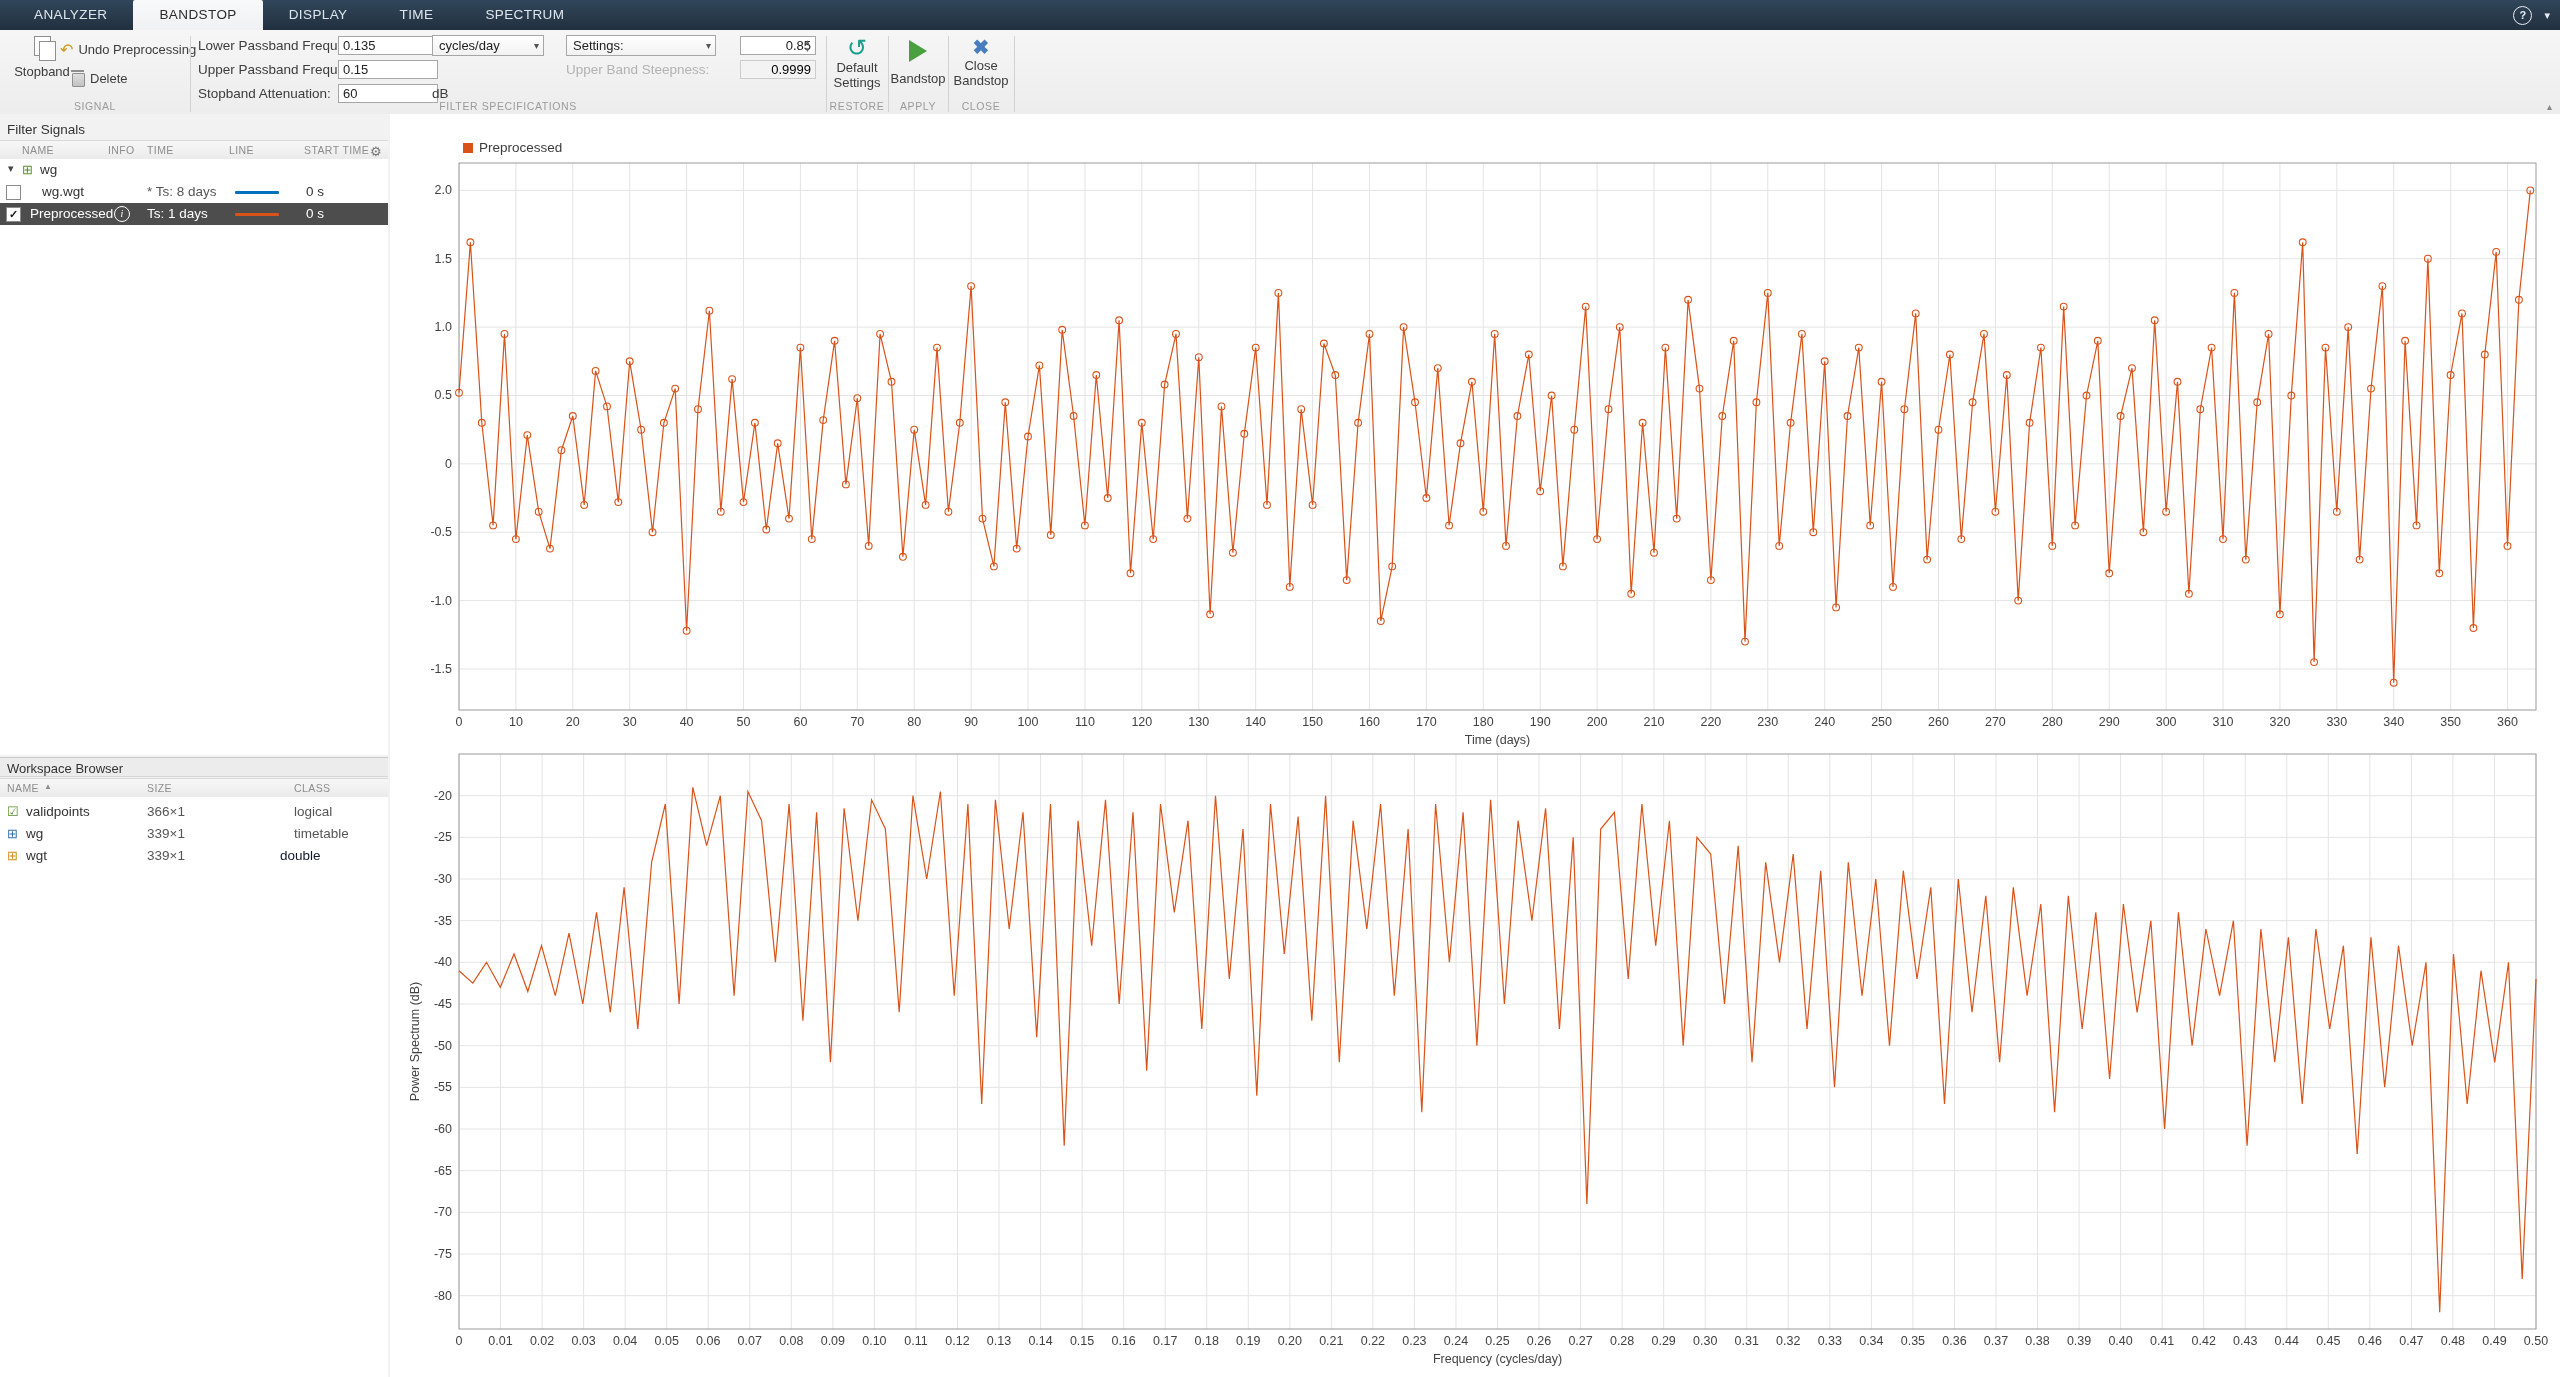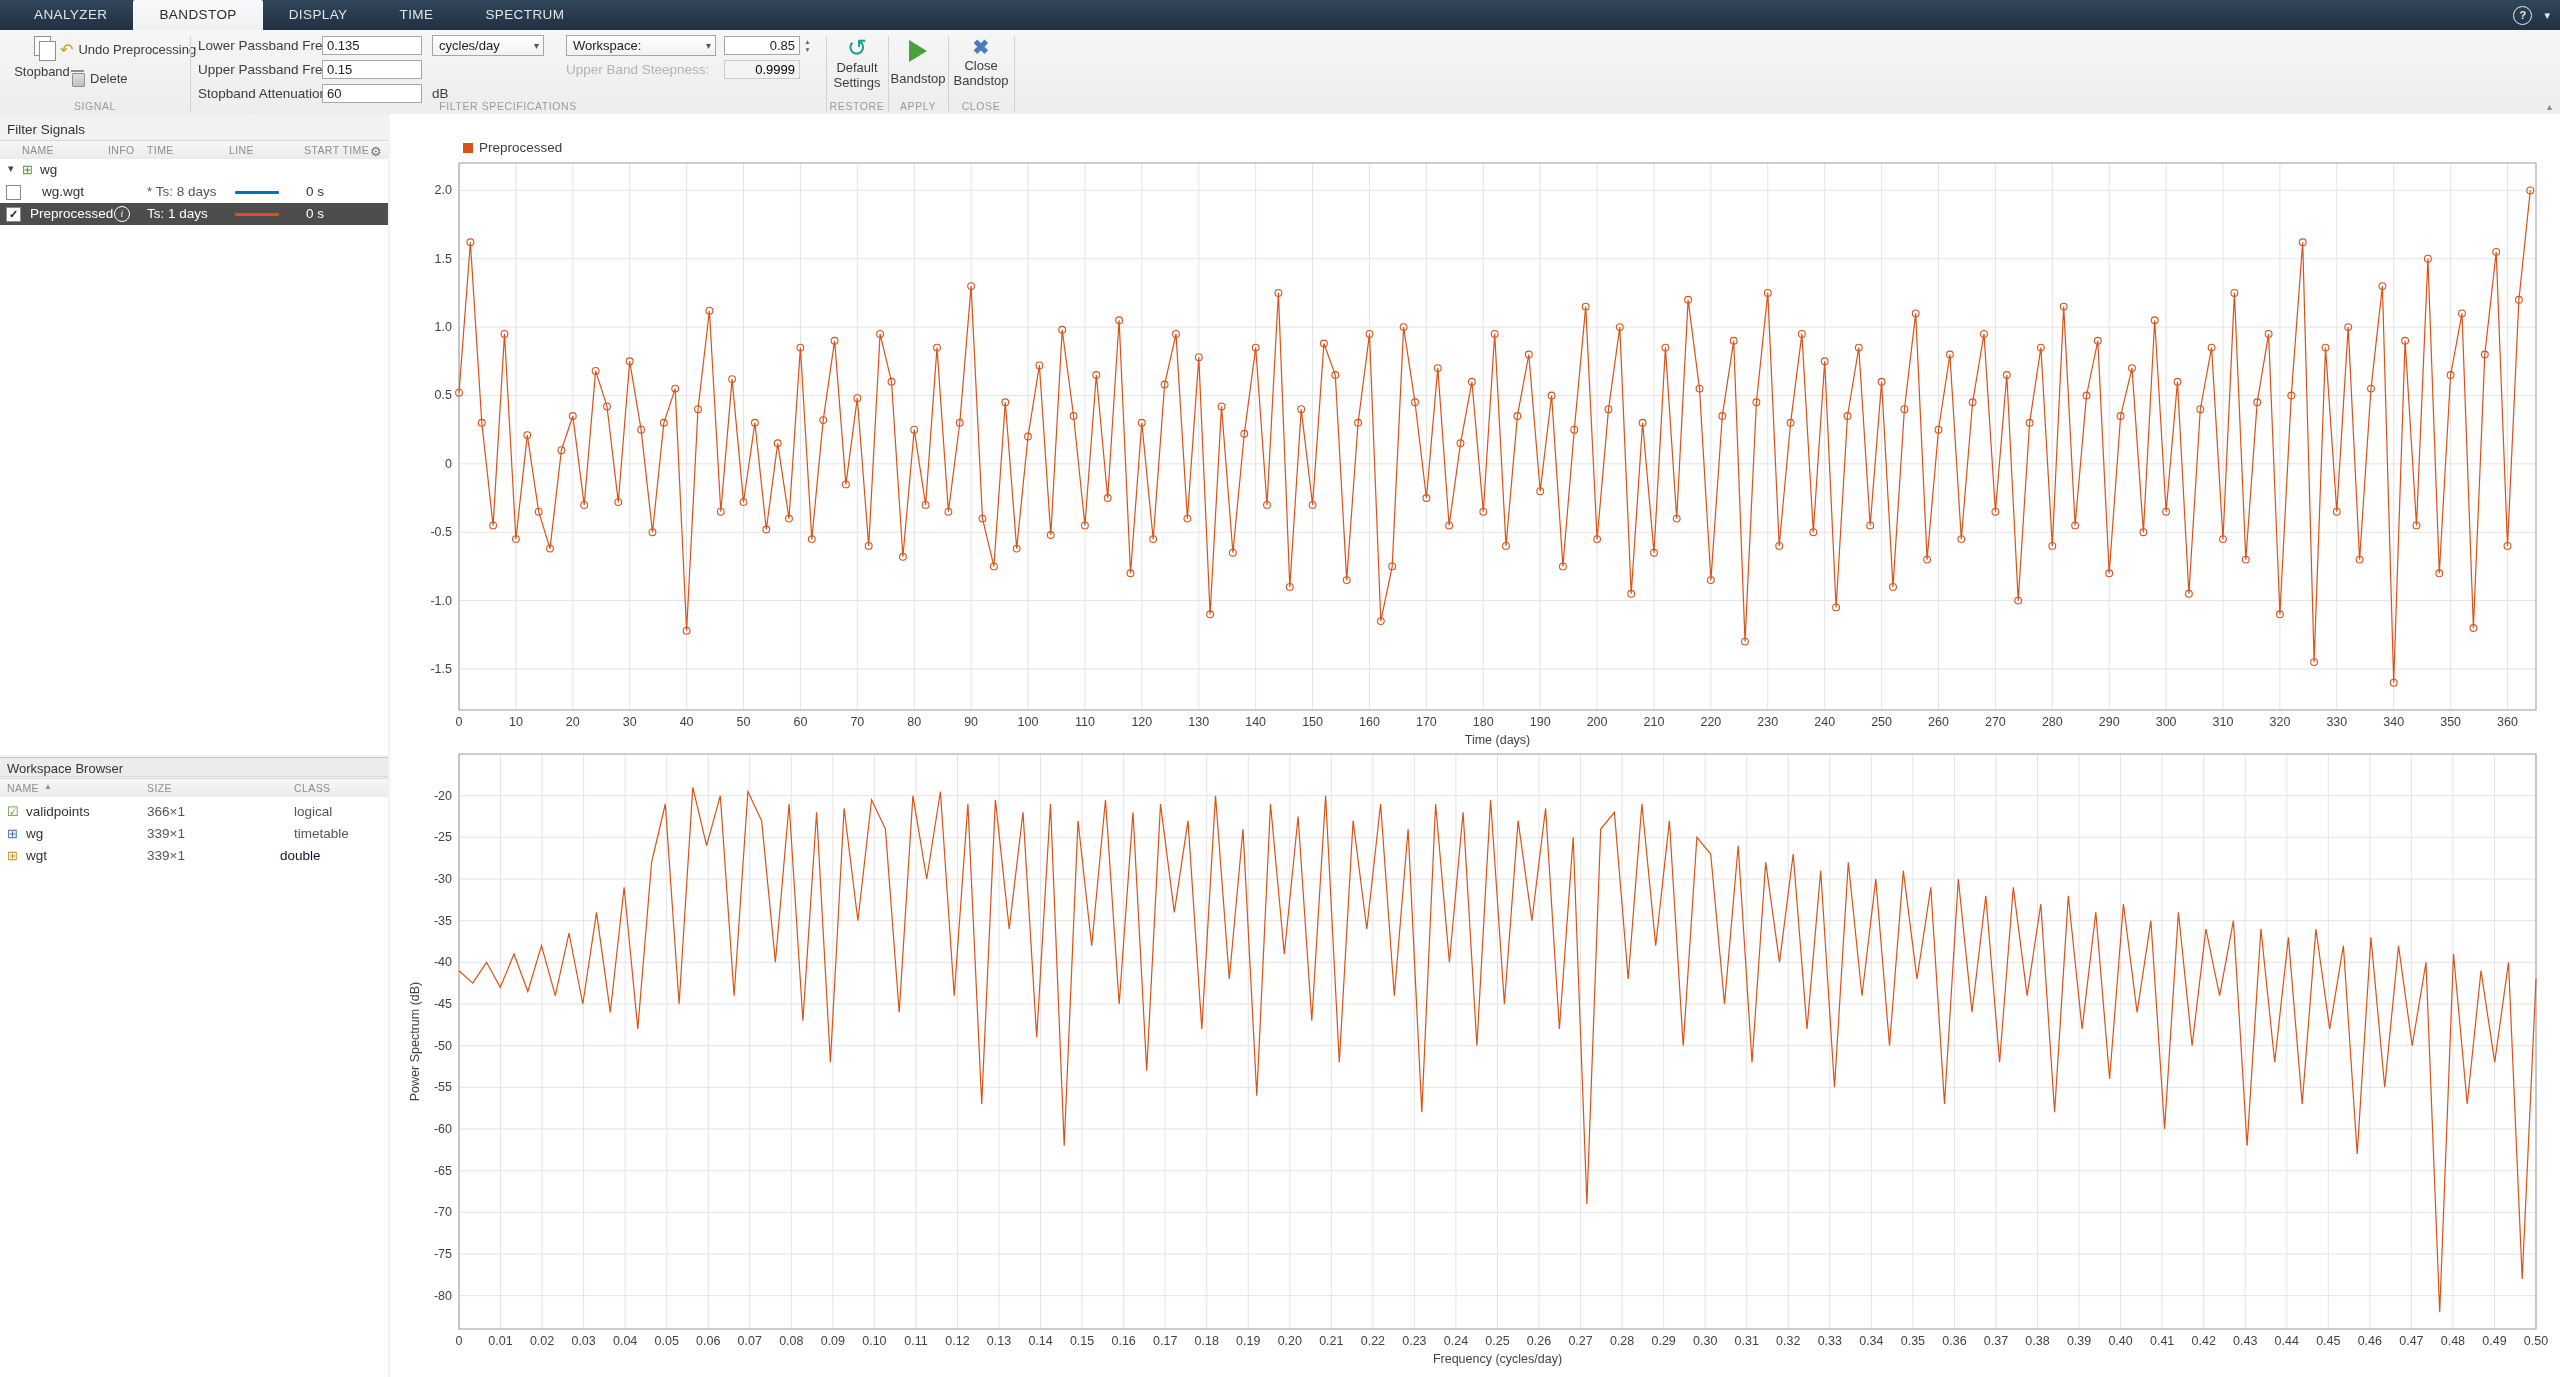--- a/index.html
+++ b/index.html
@@ -17,21 +17,21 @@
                font-size:11px;line-height:17px;text-align:center;font-weight:bold;}
   .menu-caret{color:#e8eef4;font-size:11px;}
   
   .toolstrip{position:absolute;left:0;top:30px;width:2560px;height:84px;
              background:linear-gradient(180deg,#f6f6f6,#ededed);border-bottom:1px solid #ababab;}
   .tsec-label{position:absolute;bottom:2px;font-size:10.5px;color:#9a9a9a;letter-spacing:.6px;text-align:center;}
   .tdiv{position:absolute;top:6px;bottom:2px;width:1px;background:#d2d2d2;}
   .tslabel{font-size:13.5px;color:#3c3c3c;white-space:nowrap;}
   .tslabel.dis{color:#b2b2b2;}
   .tsinput{position:absolute;height:19px;border:1px solid #a6a6a6;background:#fff;font-size:13px;
-           padding:0 4px;font-family:"Liberation Sans",sans-serif;color:#222;box-sizing:border-box;}
+           padding:0 4px;font-family:"Liberation Sans",sans-serif;color:#222;box-sizing:border-box;margin-left:16px;}
   .tsinput.dis{background:#f3f3f3;color:#000000;border-color:#cccccc;}
   .dropdown{position:absolute;height:21px;border:1px solid #a6a6a6;background:linear-gradient(#ffffff,#f2f2f2);
             font-size:13px;color:#222;box-sizing:border-box;display:flex;align-items:center;
             padding:0 18px 0 6px;}
   .dropdown .dd-caret{position:absolute;right:4px;top:4px;font-size:10px;color:#555;}
   .spinner{position:absolute;width:13px;height:19px;display:flex;flex-direction:column;justify-content:center;}
   .spinner span{font-size:6.5px;color:#666;line-height:8px;text-align:center;cursor:default;}
   .tbtn{position:absolute;display:flex;flex-direction:column;align-items:center;font-size:13px;color:#3c3c3c;cursor:default;}
   .tbtn-inline{position:absolute;display:flex;align-items:center;gap:5px;font-size:13px;color:#3c3c3c;cursor:default;}
   .dup-icon{width:15px;height:18px;border:1px solid #8f8f8f;background:#fff;position:relative;}
@@ -107,21 +107,21 @@
   <div class="tslabel abs" style="left:198px;top:56px">Stopband Attenuation:</div>
   <input class="tsinput" style="left: 322px; top: 54px; width: 100px;" value="60">
   <div class="tslabel abs" style="left:432px;top:56px">dB</div>
 
   <div class="dropdown" style="left:432px;top:5px;width:112px">
     <span>cycles/day</span>
     <span class="dd-caret">▾</span>
   </div>
 
   <div class="dropdown" style="left:566px;top:5px;width:150px">
-    <span>Workspace:</span>
+    <span>Settings:</span>
     <span class="dd-caret">▾</span>
   </div>
   <input class="tsinput" style="left: 724px; top: 6px; width: 76px; text-align: right;" value="0.85">
   <div class="spinner" style="left:801px;top:6px">
     <span>▲</span>
     <span>▼</span>
   </div>
 
   <div class="tslabel dis abs" style="left:566px;top:32px">Upper Band Steepness:</div>
   <input class="tsinput dis" style="left: 724px; top: 30px; width: 76px; text-align: right;" disabled="" value="0.9999">

